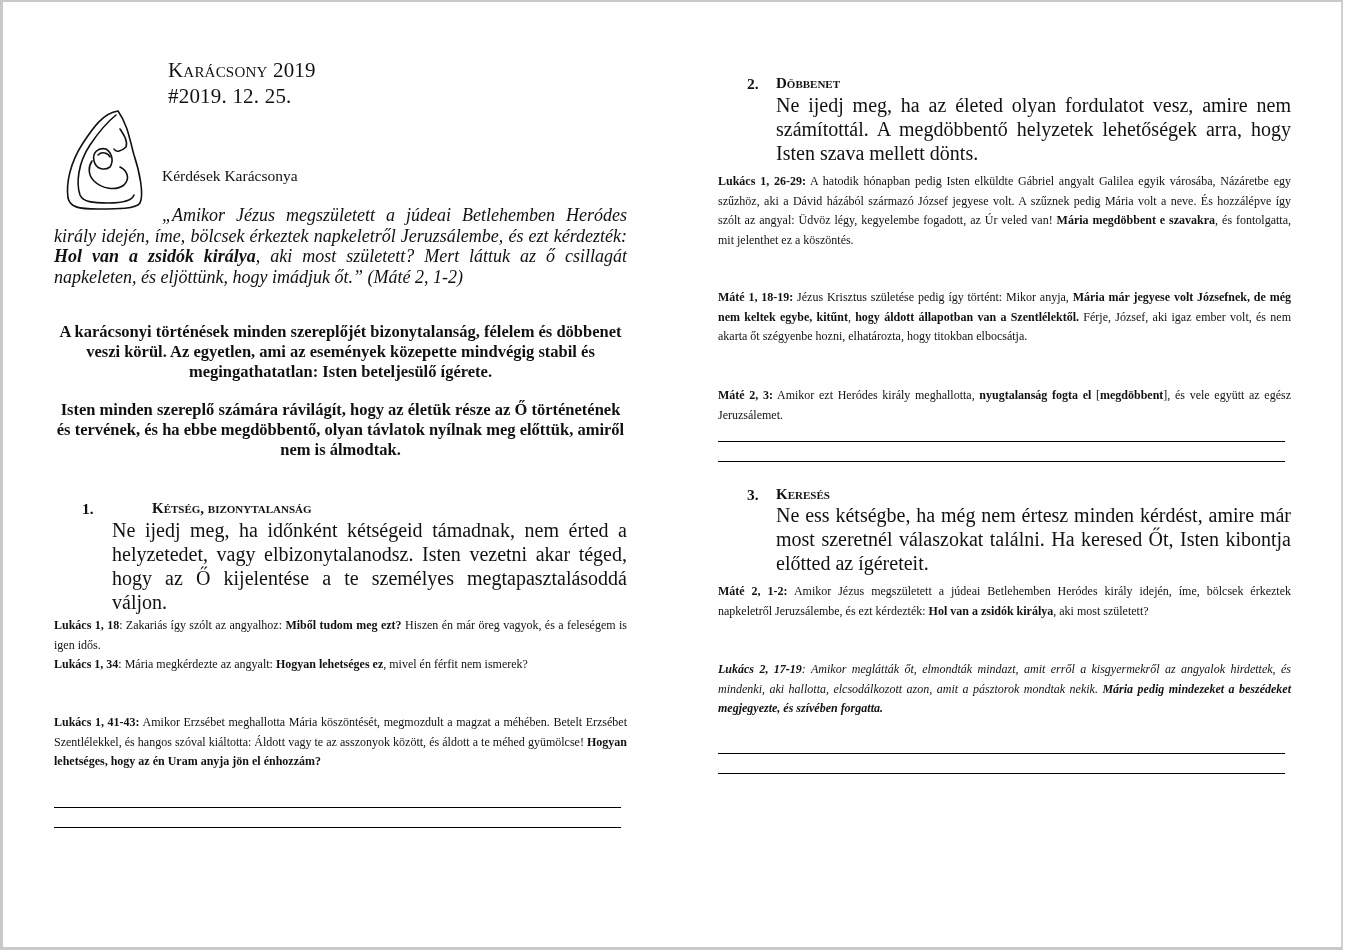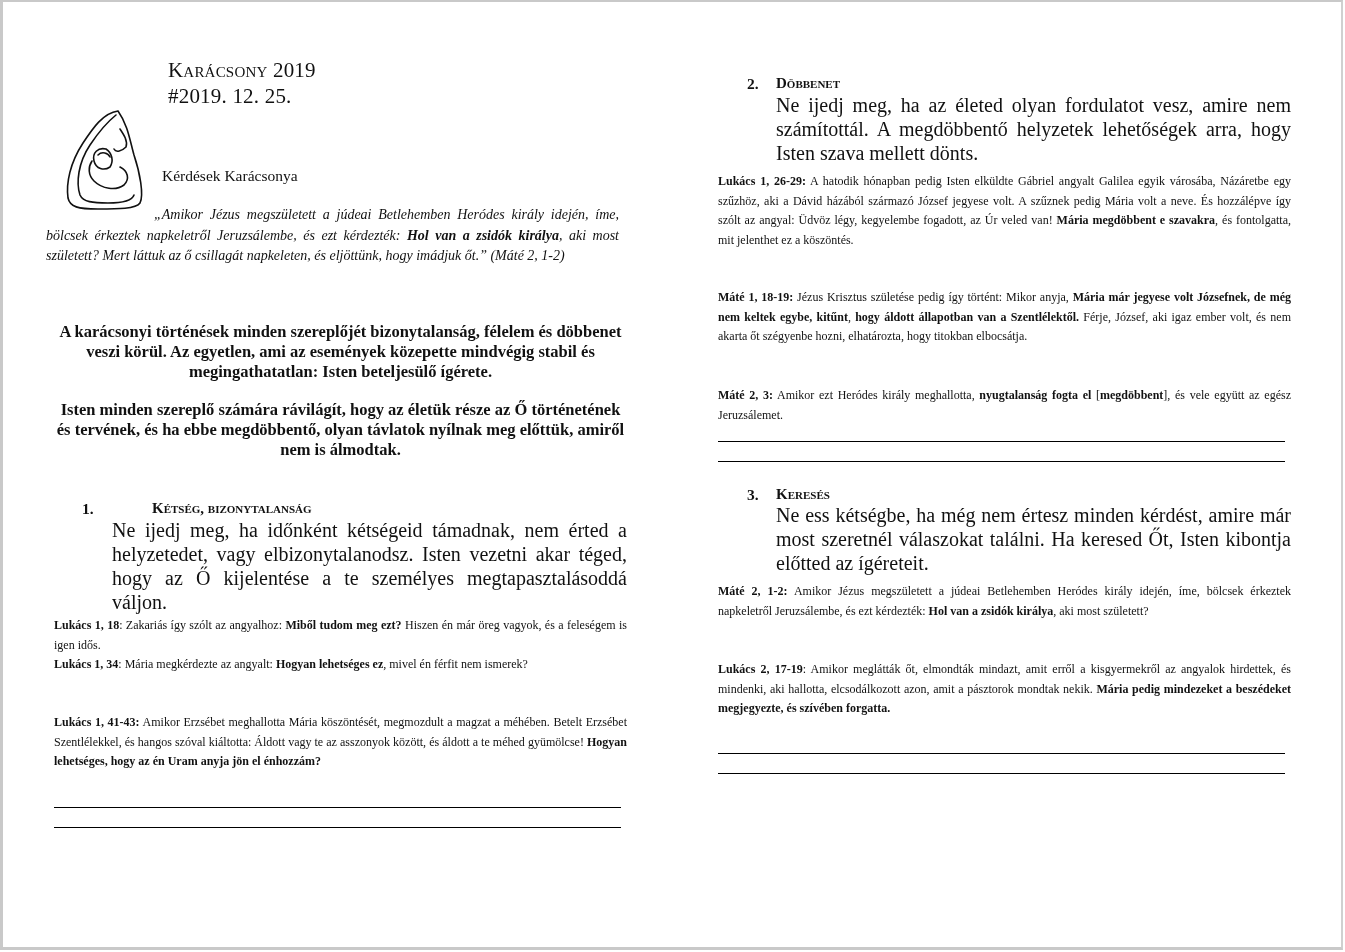--- a/index.html
+++ b/index.html
@@ -17,21 +17,21 @@
   .abs { position: absolute; }
   .title {
     left: 168px; width: 400px; text-align: left; font-size: 21px;
     font-variant: small-caps; letter-spacing: 0.2px; line-height: 26px;
   }
   .title.t1 { top: 57px; }
   .title.t2 { top: 83px; font-variant: normal; }
   .logo { left: 58px; top: 103px; width: 95px; height: 110px; }
   .subtitle { left: 162px; top: 167px; font-weight: normal; font-size: 15.5px; }
   .quote {
-    left: 46px; top: 205px; width: 573px; font-style: italic; font-size: 14px;
+    left: 54px; top: 205px; width: 573px; font-style: italic; font-size: 18px;
     line-height: 20.5px; text-align: justify;
   }
   .quote .indent { display: inline-block; width: 108px; }
   .quote p { margin: 0; }
   .lead {
     left: 54px; width: 573px; text-align: center; font-weight: bold;
     font-size: 16.5px; line-height: 20px;
   }
   .lead.l1 { top: 322px; }
   .lead.l2 { top: 400px; }
@@ -109,18 +109,18 @@
 <div class="abs rule" style="left:718px; top:461px; width:567px;"></div>
 
 <div class="abs sec-num" style="left:747px; top:486px;">3.</div>
 <div class="abs sec-title" style="left:776px; top:486px;">Keresés</div>
 <div class="abs sec-body" style="left:776px; top:503px; width:515px;">Ne ess kétségbe, ha még nem értesz minden kérdést, amire már most szeretnél válaszokat találni. Ha keresed Őt, Isten kibontja előtted az ígéreteit.</div>
 
 <div class="abs para" style="left:718px; top:582px; width:573px;">
   <b>Máté 2, 1-2:</b><span> Amikor Jézus megszületett a júdeai Betlehemben Heródes király idején, íme, bölcsek érkeztek napkeletről Jeruzsálembe, és ezt kérdezték: </span><b>Hol van a zsidók királya</b><span>, aki most született?</span>
 </div>
 
-<div class="abs para" style="left:718px; top:660px; width:573px;">
+<div class="abs para" style="left:718px; top:660px; width:573px;font-style:italic;">
   <b>Lukács 2, 17-19</b><span>: Amikor meglátták őt, elmondták mindazt, amit erről a kisgyermekről az angyalok hirdettek, és mindenki, aki hallotta, elcsodálkozott azon, amit a pásztorok mondtak nekik. </span><b>Mária pedig mindezeket a beszédeket megjegyezte, és szívében forgatta.</b><span></span>
 </div>
 
 <div class="abs rule" style="left:718px; top:753px; width:567px;"></div>
 <div class="abs rule" style="left:718px; top:773px; width:567px;"></div>
 
 </body></html>

